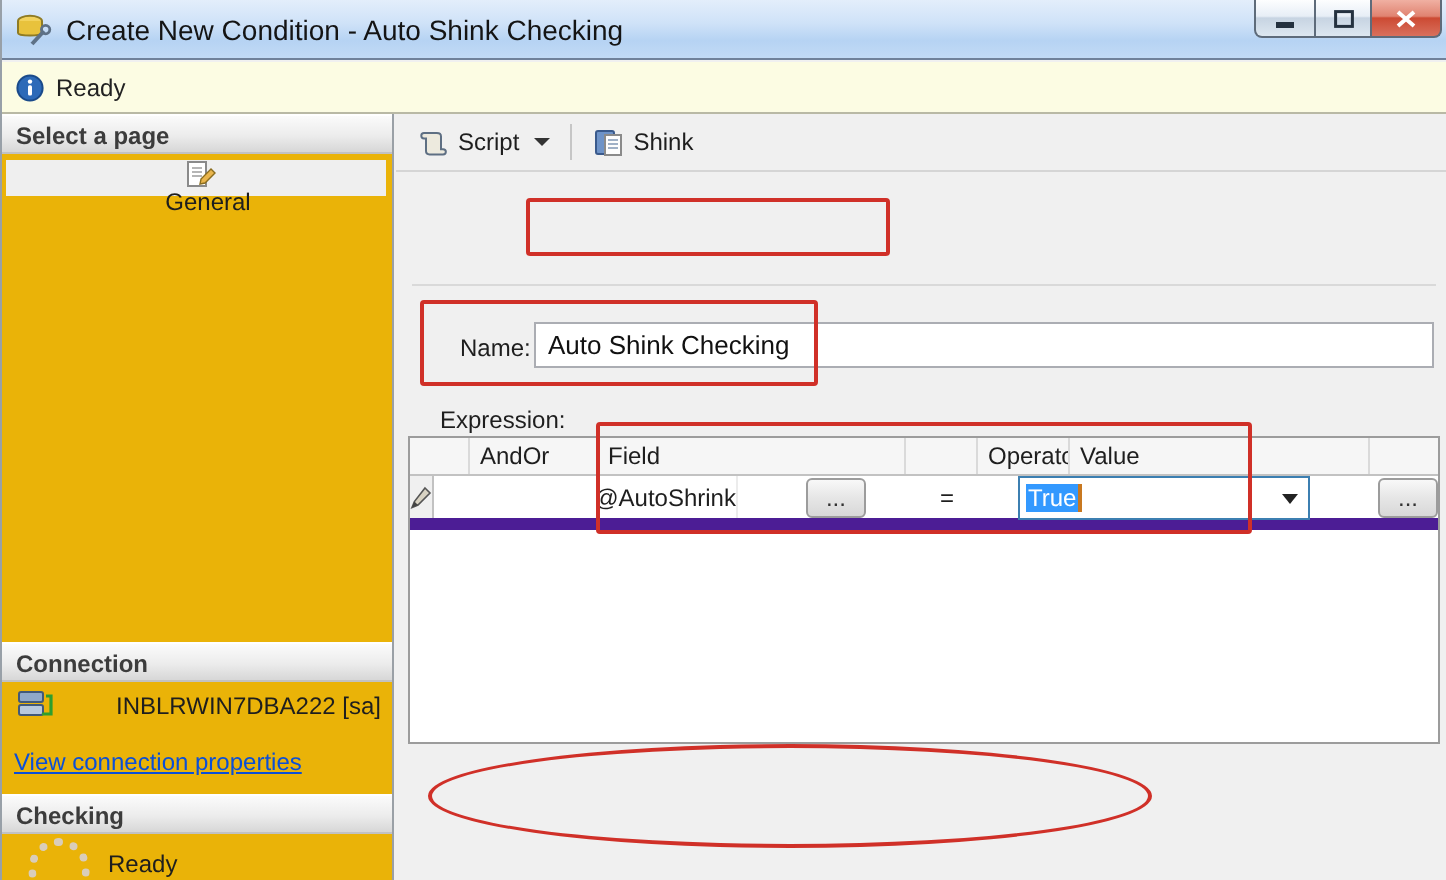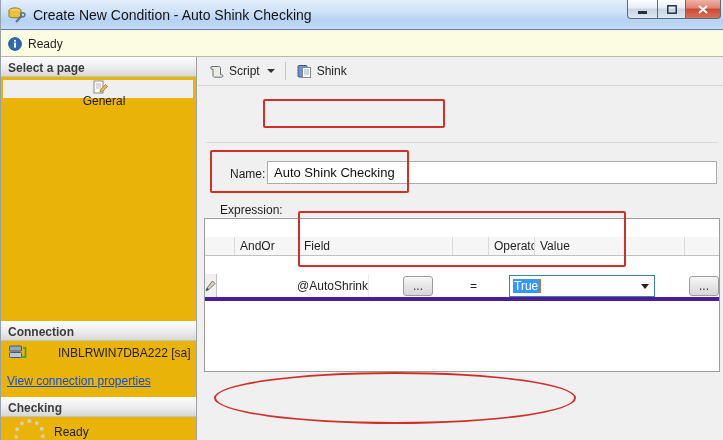--- a/index.html
+++ b/index.html
@@ -85,24 +85,24 @@
     background: linear-gradient(180deg, #f4f4f4, #e9e9e9 50%, #d9d9d9);
     display: flex; align-items: center; padding-left: 8px; font-size: 13px; cursor: pointer;
   }
   .dropdown .arrow { position: absolute; right: 9px; top: 9px; width: 0; height: 0;
     border-left: 4px solid transparent; border-right: 4px solid transparent; border-top: 5px solid #222; }
   
   .grid {
     position: absolute; left: 6px; top: 161px; width: 516px; height: 154px;
     background: #fff; border: 1px solid #9c9c9c;
   }
-  .grow { display: flex; width: 514px; margin-top: 18px; }
+  .grow { display: flex; width: 514px; }
   .grid-header { height: 19px; background: #f6f6f6; border-bottom: 1px solid #c2c2c2; }
   .gh { border-right: 1px solid #dadada; padding: 2px 2px 0 5px; overflow: hidden; white-space: nowrap; }
-  .row1 { height: 27px; border-bottom: 4px solid #4c1d95; align-items: flex-end; gap: 32px; }
+  .row1 { height: 27px; border-bottom: 6px solid #4c1d95; align-items: flex-end; gap: 32px; }
   .row2 { height: 25px; border-bottom: 1px solid #ededed; align-items: center; }
   .sel-cell { width: 30px; align-self: stretch; background: #f0f0f0; border-right: 1px solid #c2c2c2;
     display: flex; align-items: center; justify-content: center; cursor: pointer; }
   .c-andor { width: 64px; } .c-field { width: 154px; } .c-btn { width: 36px; }
   .c-op { width: 46px; } .c-value { width: 150px; } .c-btn2 { width: 34px; }
   .cell { align-self: stretch; display: flex; align-items: center; }
   .browse-btn {
     width: 30px; height: 20px; border: 1px solid #9c9c9c; border-radius: 3px;
     background: linear-gradient(180deg, #f8f8f8, #e6e6e6 50%, #d8d8d8);
     font-size: 12px; line-height: 10px; color: #333; cursor: pointer; margin-left: 2px;

